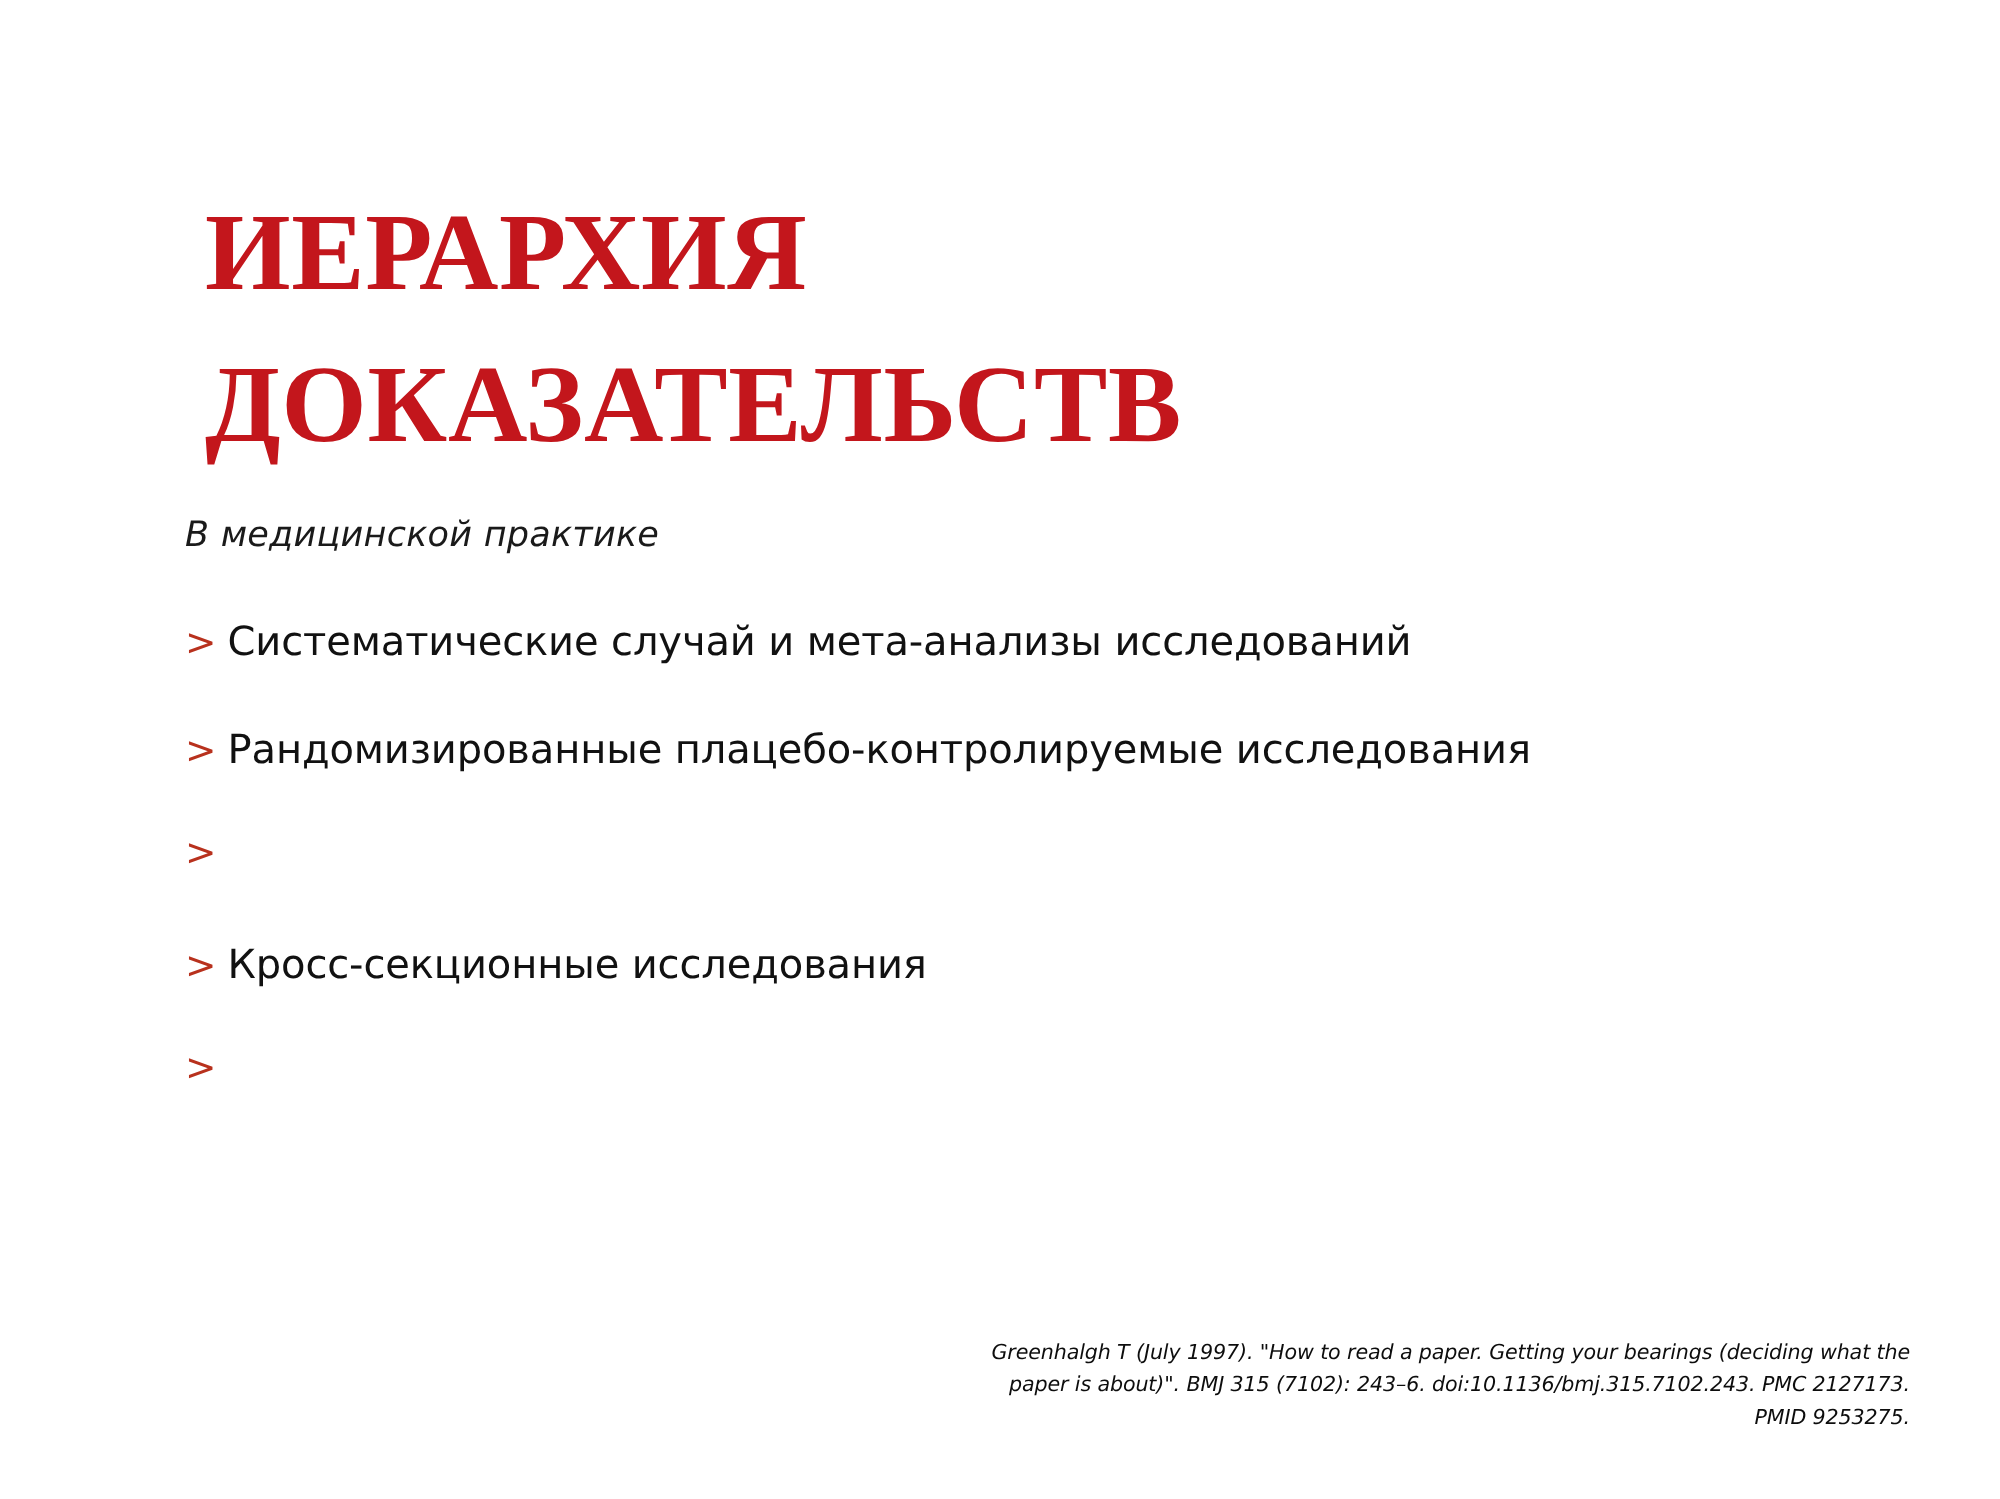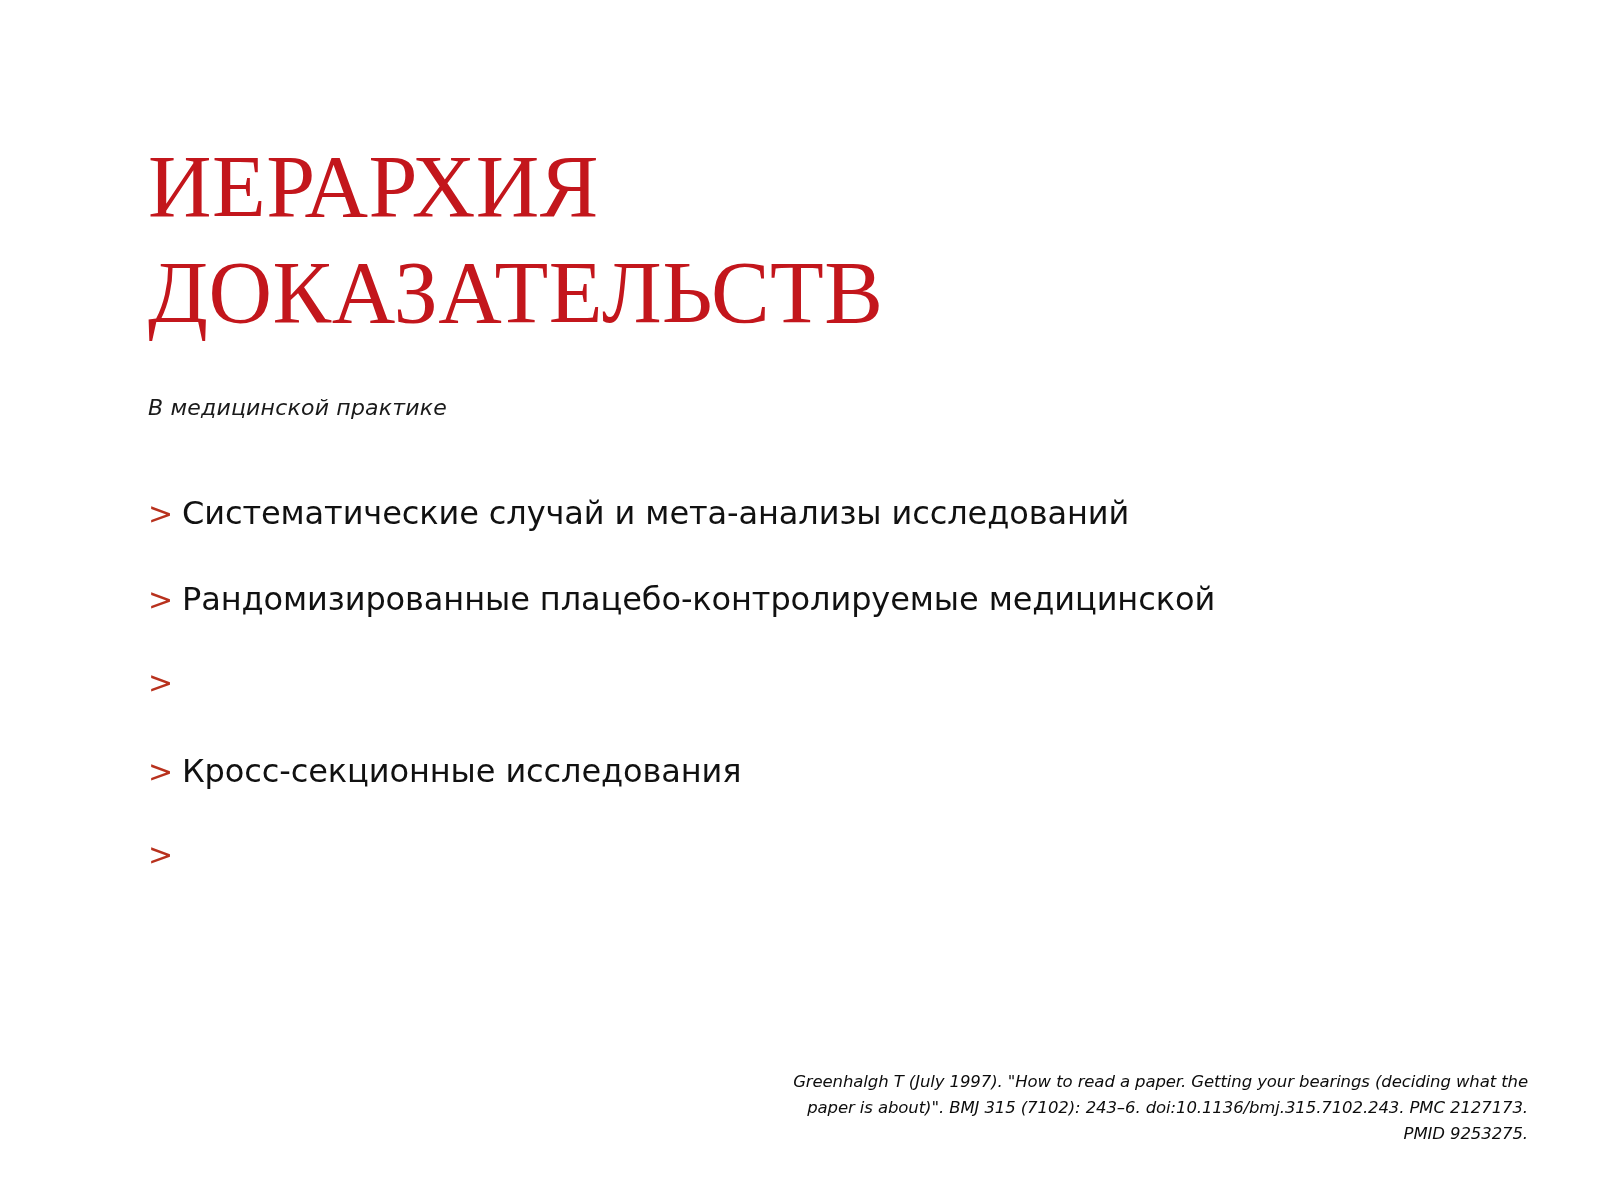--- a/index.html
+++ b/index.html
@@ -27,39 +27,39 @@
 
   
   .title-block {
     position: absolute;
     left: 148px;
     top: 134px;
     width: 1200px;
   }
   .title-line {
     font-family: "Liberation Serif", "DejaVu Serif", serif;
-    font-weight: 400;
+    font-weight: 700;
     font-size: 88px;
     line-height: 106px;
     letter-spacing: 0.5px;
     color: #C3161C;
     white-space: nowrap;
-    margin: 0;
+    margin: 16px;
     text-transform: uppercase;
   }
 
   
   .subtitle {
     position: absolute;
     left: 148px;
-    top: 388px;
+    top: 408px;
     font-family: "DejaVu Sans", "Liberation Sans", sans-serif;
     font-style: italic;
     font-weight: 400;
-    font-size: 22px;
+    font-size: 28px;
     line-height: 40px;
     color: #1a1a1a;
     letter-spacing: 0.2px;
     white-space: nowrap;
   }
 
   
   .bullet-list {
     position: absolute;
     left: 148px;
@@ -122,21 +122,21 @@
 
   <div class="subtitle">В медицинской практике</div>
 
   <ul class="bullet-list">
     <li class="bullet-item">
       <span class="bullet-marker">&gt;</span>
       <span class="bullet-text">Систематические случай и мета-анализы исследований</span>
     </li>
     <li class="bullet-item">
       <span class="bullet-marker">&gt;</span>
-      <span class="bullet-text">Рандомизированные плацебо-контролируемые медицинской</span>
+      <span class="bullet-text">Рандомизированные плацебо-контролируемые исследования</span>
     </li>
     <li class="bullet-item">
       <span class="bullet-marker">&gt;</span>
     </li>
     <li class="bullet-item">
       <span class="bullet-marker">&gt;</span>
       <span class="bullet-text">Кросс-секционные исследования</span>
     </li>
     <li class="bullet-item">
       <span class="bullet-marker">&gt;</span>

